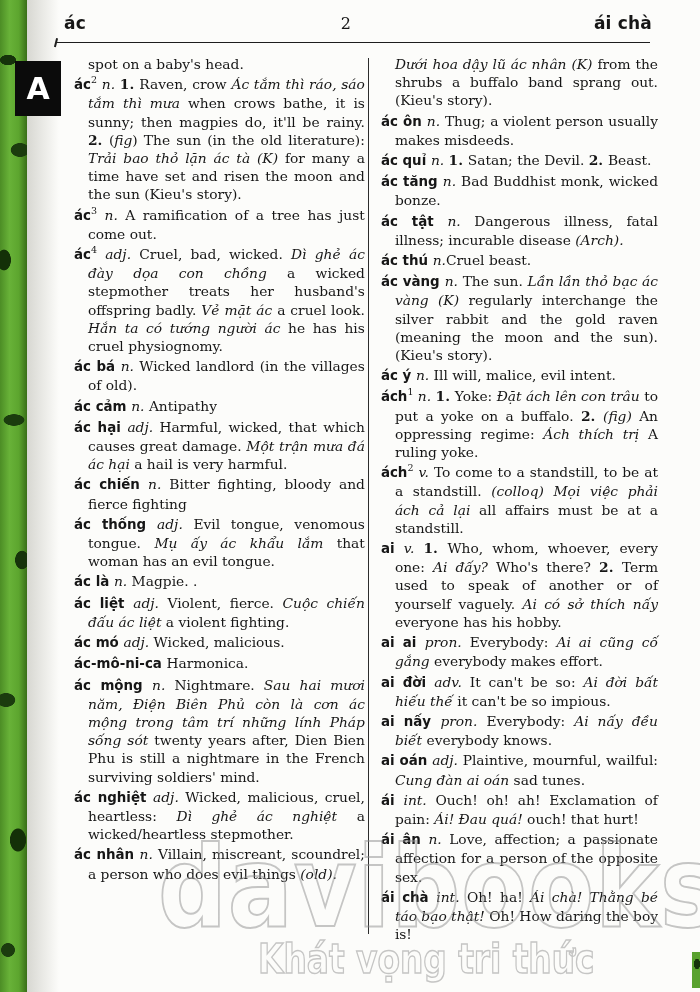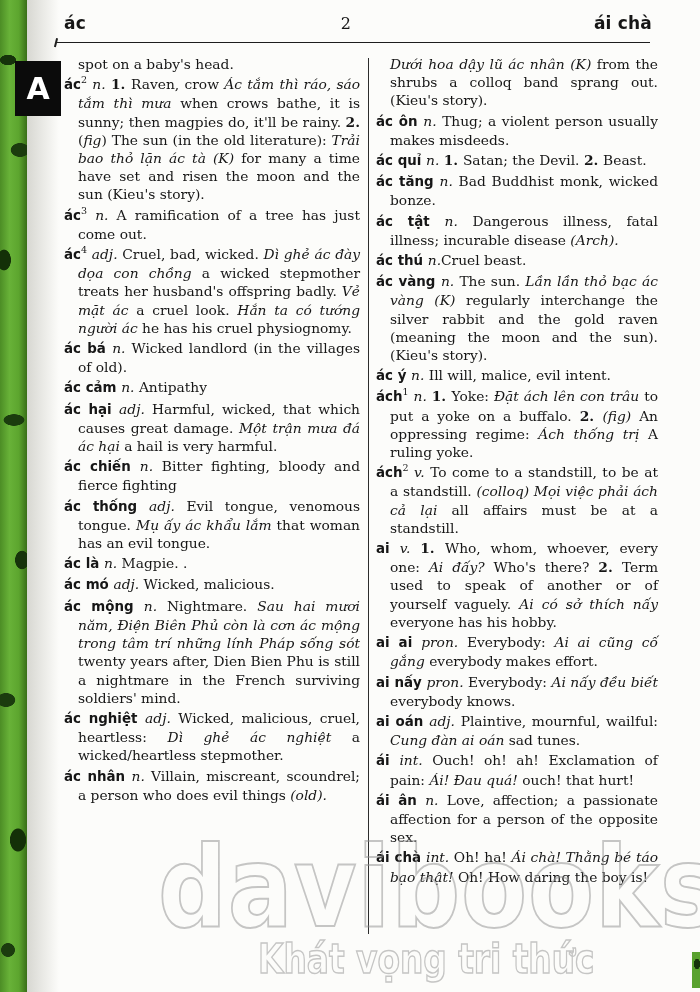--- a/index.html
+++ b/index.html
@@ -31,21 +31,21 @@
   
   #hdr{position:absolute;left:64px;top:13px;width:588px;display:flex;justify-content:space-between;align-items:baseline;}
   .hw-head{font-family:"DejaVu Sans","Liberation Sans",sans-serif;font-weight:700;font-size:17px;letter-spacing:.2px;}
   #page-num{font-size:16px;font-weight:400;font-family:"DejaVu Serif",serif;transform:translateX(6px);}
   #rule{position:absolute;left:56px;top:42px;width:594px;height:0;border-top:1.6px solid #1d1d1d;}
   #rule::before{content:"";position:absolute;left:-1px;top:-5px;width:1.5px;height:9px;background:#1d1d1d;transform:rotate(14deg);}
 
   
   #cols{position:absolute;left:64px;top:55px;width:594px;display:flex;gap:16px;z-index:1;}
   .col{font-size:13.8px;line-height:18.2px;}
-  #col-left{width:296px;}
+  #col-left{width:296px;margin-left:10px;}
   #col-right{width:282px;}
   #divider{position:absolute;left:368px;top:58px;width:1px;height:876px;background:#2c2c2c;}
 
   .entry{margin:0 0 2px 0;padding-left:14px;text-indent:-14px;text-align:justify;}
   .entry.cont{text-indent:0;}
   .hw{font-family:"DejaVu Sans","Liberation Sans",sans-serif;font-weight:700;font-size:13.4px;}
   .b{font-weight:700;}
   .i{font-style:italic;}
   sup{font-size:9.5px;line-height:0;vertical-align:super;}
 
@@ -80,38 +80,41 @@
         <p class="entry cont"><span>spot on a baby's head.</span></p>
         <p class="entry"><span class="hw">ác</span><sup>2</sup><span class="i"> n. </span><span class="b">1. </span><span>Raven, crow </span><span class="i">Ác tắm thì ráo, sáo tắm thì mưa </span><span>when crows bathe, it is sunny; then magpies do, it'll be rainy. </span><span class="b">2. </span><span>(</span><span class="i">fig</span><span>) The sun (in the old literature): </span><span class="i">Trải bao thỏ lặn ác tà (K) </span><span>for many a time have set and risen the moon and the sun (Kieu's story).</span></p>
         <p class="entry"><span class="hw">ác</span><sup>3</sup><span class="i"> n. </span><span>A ramification of a tree has just come out.</span></p>
         <p class="entry"><span class="hw">ác</span><sup>4</sup><span class="i"> adj. </span><span>Cruel, bad, wicked. </span><span class="i">Dì ghẻ ác đày dọa con chồng </span><span>a wicked stepmother treats her husband's offspring badly. </span><span class="i">Vẻ mặt ác </span><span>a cruel look. </span><span class="i">Hắn ta có tướng người ác </span><span>he has his cruel physiognomy.</span></p>
         <p class="entry"><span class="hw">ác bá </span><span class="i">n. </span><span>Wicked landlord (in the villages of old).</span></p>
         <p class="entry"><span class="hw">ác cảm </span><span class="i">n. </span><span>Antipathy</span></p>
         <p class="entry"><span class="hw">ác hại </span><span class="i">adj. </span><span>Harmful, wicked, that which causes great damage. </span><span class="i">Một trận mưa đá ác hại </span><span>a hail is very harmful.</span></p>
         <p class="entry"><span class="hw">ác chiến </span><span class="i">n. </span><span>Bitter fighting, bloody and fierce fighting</span></p>
         <p class="entry"><span class="hw">ác thống </span><span class="i">adj. </span><span>Evil tongue, venomous tongue. </span><span class="i">Mụ ấy ác khẩu lắm </span><span>that woman has an evil tongue.</span></p>
         <p class="entry"><span class="hw">ác là </span><span class="i">n. </span><span>Magpie. .</span></p>
+        <p class="entry"><span class="hw">ác liệt </span><span class="i">adj. </span><span>Violent, fierce. </span><span class="i">Cuộc chiến đấu ác liệt </span><span>a violent fighting.</span></p>
         <p class="entry"><span class="hw">ác mó </span><span class="i">adj. </span><span>Wicked, malicious.</span></p>
+        <p class="entry"><span class="hw">ác-mô-ni-ca </span><span>Harmonica.</span></p>
         <p class="entry"><span class="hw">ác mộng </span><span class="i">n. </span><span>Nightmare. </span><span class="i">Sau hai mươi năm, Điện Biên Phủ còn là cơn ác mộng trong tâm trí những lính Pháp sống sót </span><span>twenty years after, Dien Bien Phu is still a nightmare in the French surviving soldiers' mind.</span></p>
         <p class="entry"><span class="hw">ác nghiệt </span><span class="i">adj. </span><span>Wicked, malicious, cruel, heartless: </span><span class="i">Dì ghẻ ác nghiệt </span><span>a wicked/heartless stepmother.</span></p>
         <p class="entry"><span class="hw">ác nhân </span><span class="i">n. </span><span>Villain, miscreant, scoundrel; a person who does evil things </span><span class="i">(old).</span></p>
       </div>
     <div class="col" id="col-right">
-        <p class="entry cont"><span class="i">Dưới hoa dậy lũ ác nhân (K) </span><span>from the shrubs a colloq band sprang out. (Kieu's story).</span></p>
+        <p class="entry cont"><span class="i">Dưới hoa dậy lũ ác nhân (K) </span><span>from the shrubs a buffalo band sprang out. (Kieu's story).</span></p>
         <p class="entry"><span class="hw">ác ôn </span><span class="i">n. </span><span>Thug; a violent person usually makes misdeeds.</span></p>
         <p class="entry"><span class="hw">ác quỉ </span><span class="i">n. </span><span class="b">1. </span><span>Satan; the Devil. </span><span class="b">2. </span><span>Beast.</span></p>
         <p class="entry"><span class="hw">ác tăng </span><span class="i">n. </span><span>Bad Buddhist monk, wicked bonze.</span></p>
         <p class="entry"><span class="hw">ác tật </span><span class="i">n. </span><span>Dangerous illness, fatal illness; incurable disease </span><span class="i">(Arch).</span></p>
         <p class="entry"><span class="hw">ác thú </span><span class="i">n.</span><span>Cruel beast.</span></p>
         <p class="entry"><span class="hw">ác vàng </span><span class="i">n. </span><span>The sun. </span><span class="i">Lần lần thỏ bạc ác vàng (K) </span><span>regularly interchange the silver rabbit and the gold raven (meaning the moon and the sun). (Kieu's story).</span></p>
         <p class="entry"><span class="hw">ác ý </span><span class="i">n. </span><span>Ill will, malice, evil intent.</span></p>
-        <p class="entry"><span class="hw">ách</span><sup>1</sup><span class="i"> n. </span><span class="b">1. </span><span>Yoke: </span><span class="i">Đặt ách lên con trâu </span><span>to put a yoke on a buffalo.  </span><span class="b">2. </span><span class="i">(fig) </span><span>An oppressing regime: </span><span class="i">Ách thống trị </span><span>A ruling yoke.</span></p>
+        <p class="entry"><span class="hw">ách</span><sup>1</sup><span class="i"> n. </span><span class="b">1. </span><span>Yoke: </span><span class="i">Đặt ách lên con trâu </span><span>to put a yoke on a buffalo.  </span><span class="b">2. </span><span class="i">(fig) </span><span>An oppressing regime: </span><span class="i">Ách thích trị </span><span>A ruling yoke.</span></p>
         <p class="entry"><span class="hw">ách</span><sup>2</sup><span class="i"> v. </span><span>To come to a standstill, to be at a standstill. </span><span class="i">(colloq) Mọi việc phải ách cả lại </span><span>all affairs must be at a standstill.</span></p>
         <p class="entry"><span class="hw">ai </span><span class="i">v. </span><span class="b">1. </span><span>Who, whom, whoever, every one: </span><span class="i">Ai đấy? </span><span>Who's there? </span><span class="b">2. </span><span>Term used to speak of another or of yourself vaguely. </span><span class="i">Ai có sở thích nấy </span><span>everyone has his hobby.</span></p>
         <p class="entry"><span class="hw">ai ai </span><span class="i">pron. </span><span>Everybody: </span><span class="i">Ai ai cũng cố gắng </span><span>everybody makes effort.</span></p>
+        <p class="entry"><span class="hw">ai đời </span><span class="i">adv. </span><span>It can't be so: </span><span class="i">Ai đời bất hiếu thế </span><span>it can't be so impious.</span></p>
         <p class="entry"><span class="hw">ai nấy </span><span class="i">pron. </span><span>Everybody: </span><span class="i">Ai nấy đều biết </span><span>everybody knows.</span></p>
         <p class="entry"><span class="hw">ai oán </span><span class="i">adj. </span><span>Plaintive, mournful, wailful: </span><span class="i">Cung đàn ai oán </span><span>sad tunes.</span></p>
         <p class="entry"><span class="hw">ái </span><span class="i">int. </span><span>Ouch! oh! ah! Exclamation of pain: </span><span class="i">Ái! Đau quá! </span><span>ouch! that hurt!</span></p>
         <p class="entry"><span class="hw">ái ân </span><span class="i">n. </span><span>Love, affection; a passionate affection for a person of the opposite sex.</span></p>
         <p class="entry"><span class="hw">ái chà </span><span class="i">int. </span><span>Oh! ha! </span><span class="i">Ái chà! Thằng bé táo bạo thật! </span><span>Oh! How daring the boy is!</span></p>
       </div>
   </div>
   <div id="divider"></div>
 
   <div class="wm" id="wm-brand">davibooks</div>

